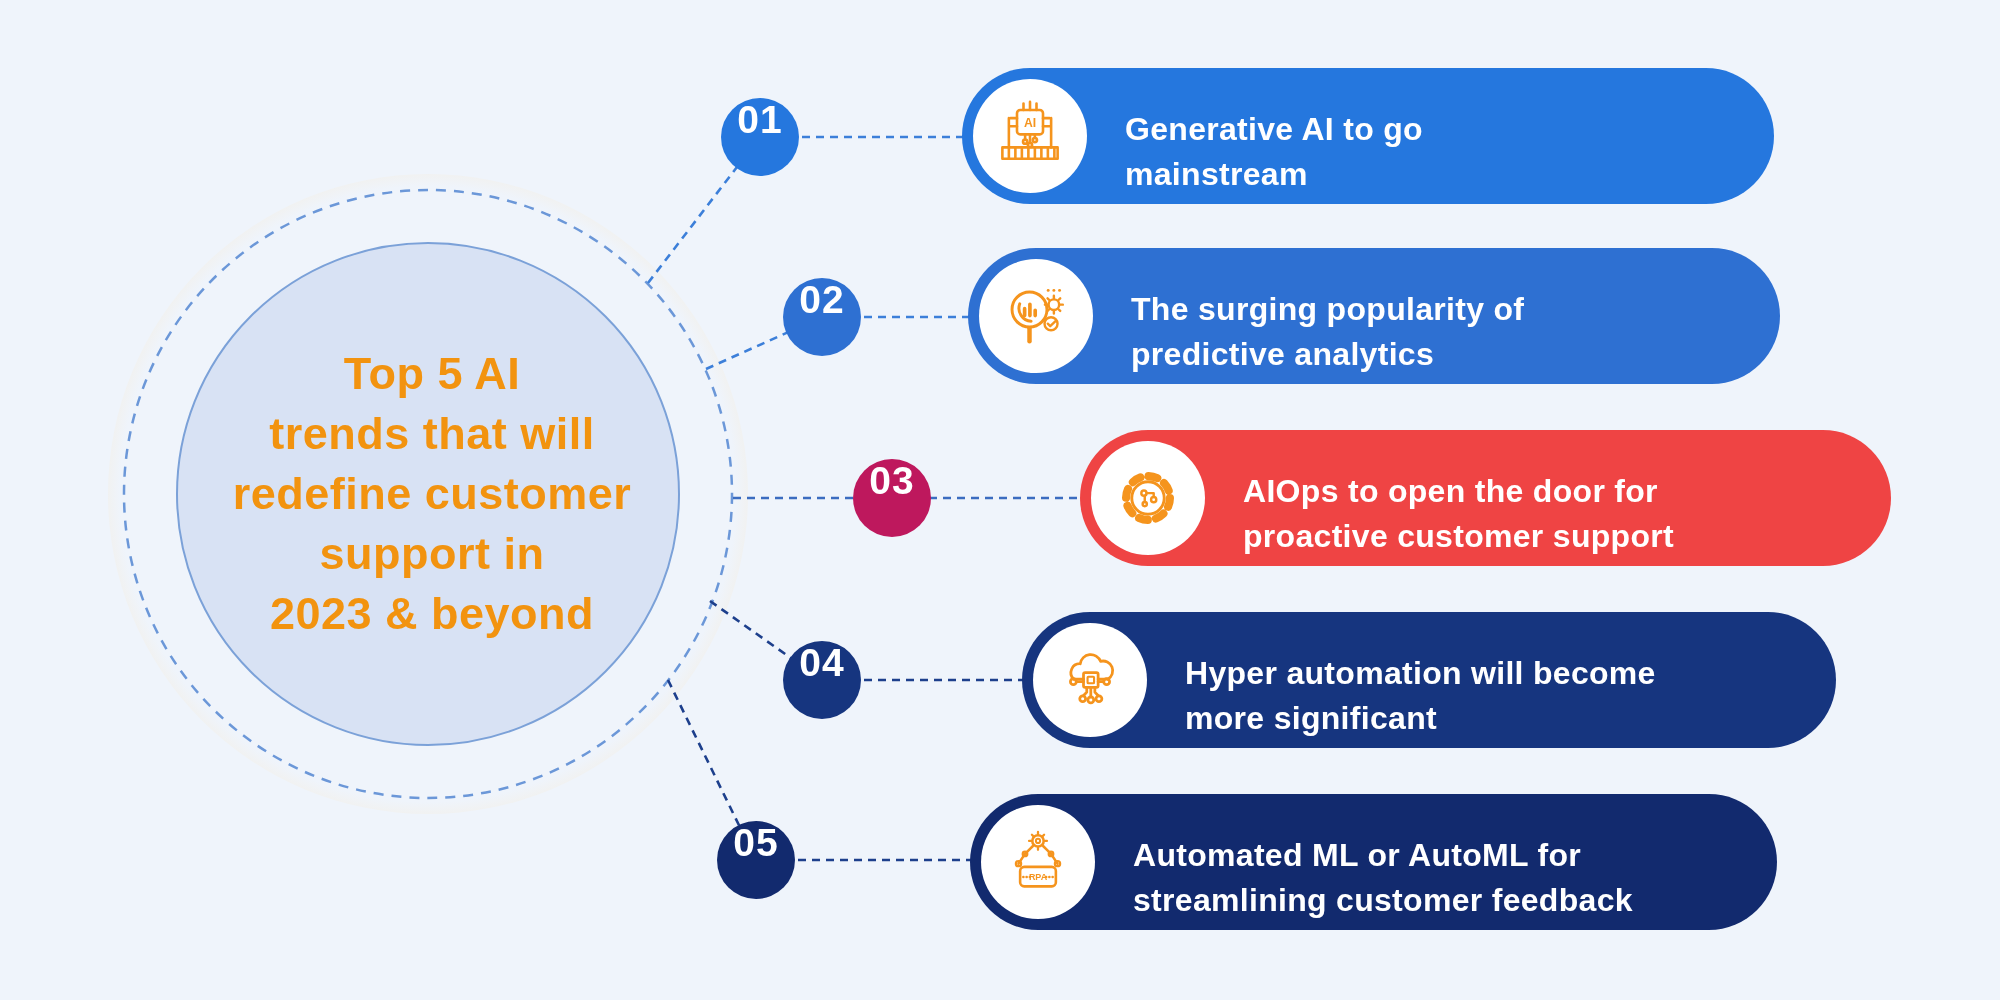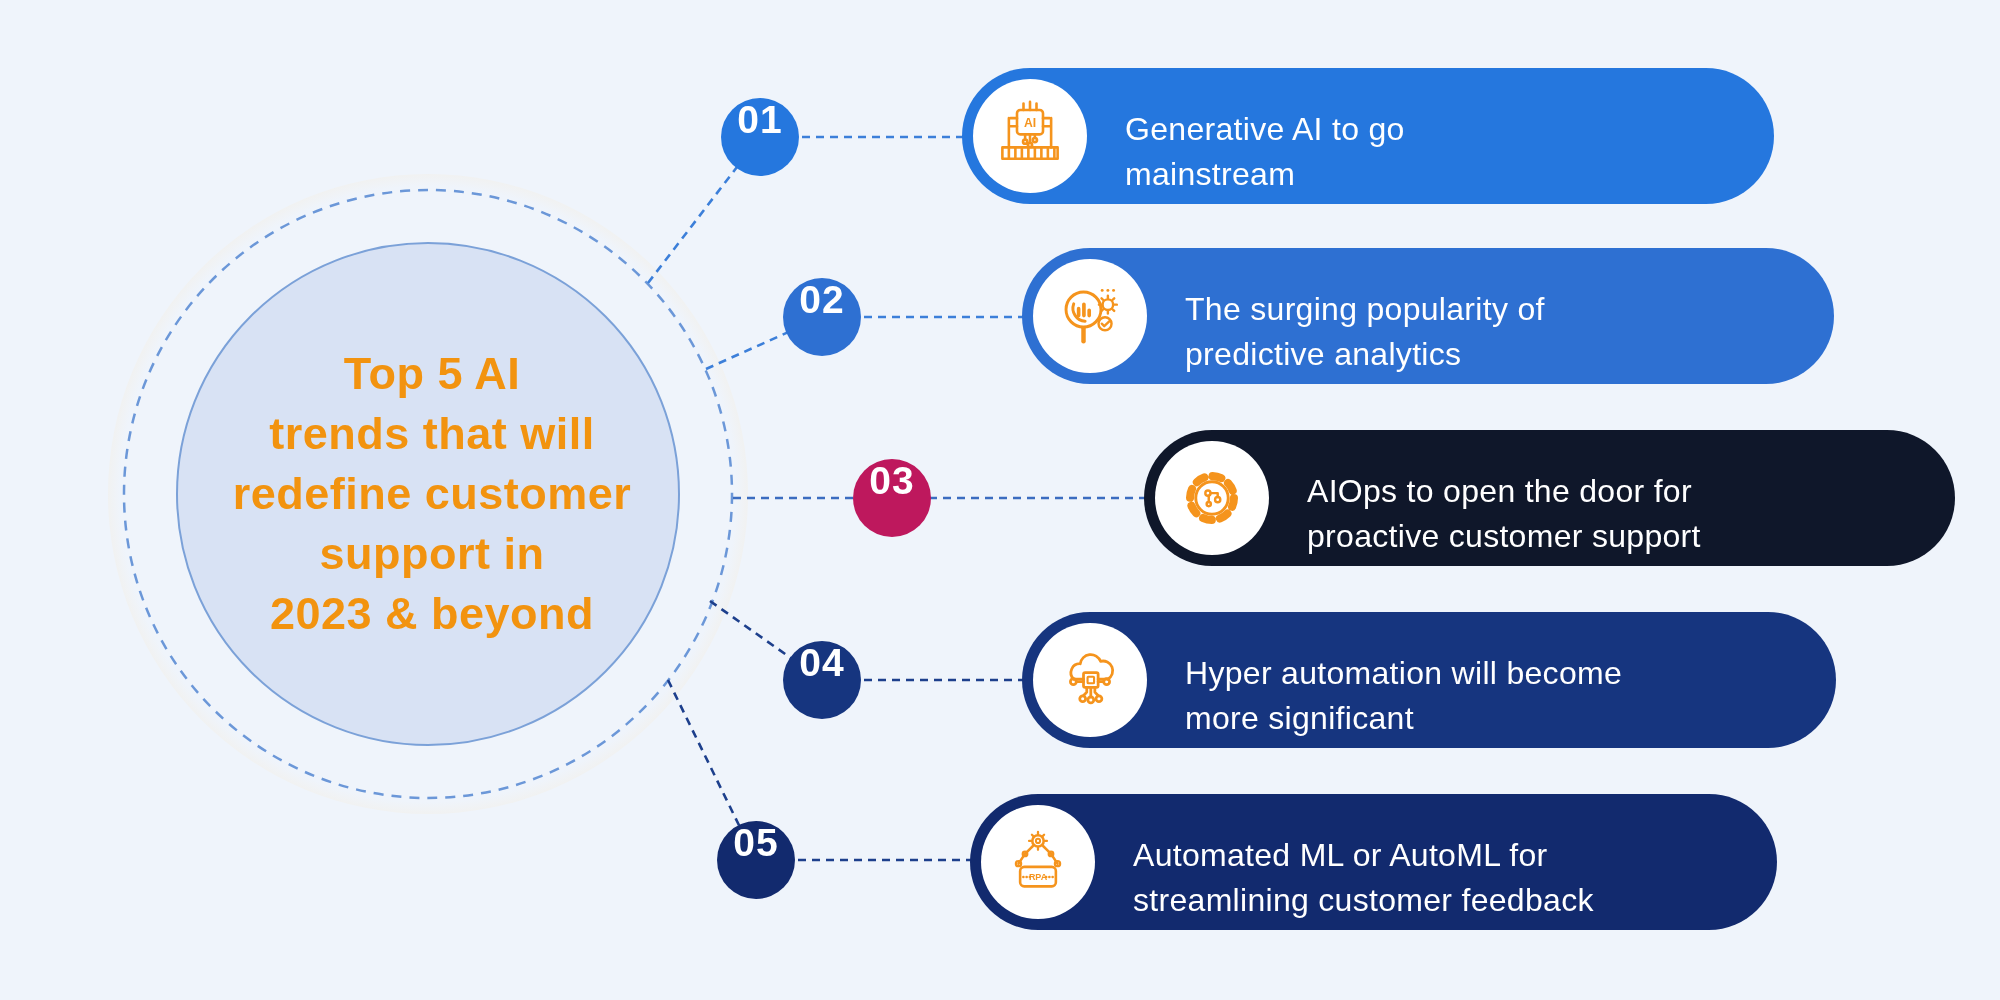--- a/index.html
+++ b/index.html
@@ -48,21 +48,21 @@
   }
   .icon-circle{
     position:absolute;left:11px;top:11px;width:114px;height:114px;
     background:#ffffff;border-radius:50%;
     display:flex;align-items:center;justify-content:center;
   }
   .icon-circle svg{width:78px;height:78px;}
   .card-title{
     position:absolute;left:163px;top:0;height:168px;
     display:flex;flex-direction:column;justify-content:center;
-    font-size:32px;line-height:45px;font-weight:normal;letter-spacing:.3px;
+    font-size:32px;line-height:45px;font-weight:bold;letter-spacing:.3px;
     white-space:nowrap;
   }
   .card-title span{display:block;}
   svg text{font-family:"Liberation Sans","DejaVu Sans",sans-serif;}
 </style>
 </head>
 <body>
 
 <div class="stage">
 
@@ -125,21 +125,21 @@
         </g>
         <text x="48" y="37" text-anchor="middle" font-size="15" font-weight="bold" fill="currentColor">AI</text>
       </svg>
     </div>
     <div class="card-title">
       <span>Generative AI to go</span>
       <span>mainstream</span>
     </div>
   </div>
 
-  <div class="card" style="left: 1022px; top: 248px; width: 812px; background: rgb(46, 112, 210);">
+  <div class="card" style="left: 968px; top: 248px; width: 812px; background: rgb(46, 112, 210);">
     <div class="icon-circle" style="color: rgb(245, 148, 29);">
       <svg viewBox="0 0 96 96">
         <g fill="none" stroke="currentColor" stroke-width="3.6" stroke-linecap="round" stroke-linejoin="round">
           <circle cx="40" cy="40" r="21.5"></circle>
           <path d="M28 33 a16 16 0 0 0 14 21.5"></path>
           <path d="M40 63 V79" stroke-width="5.5"></path>
           <path d="M34 47.5 V39 M40.5 47.5 V33.5 M47 47.5 V41" stroke-width="4.5"></path>
           <circle cx="70" cy="34" r="6.5" stroke-width="3"></circle>
           <path d="M70 23 V26.5 M70 41.5 V45 M59 34 H62.5 M77.5 34 H81 M75.7 28.3 L77.8 26.2 M64.3 28.3 L62.2 26.2 M75.7 39.7 L77.8 41.8 M64.3 39.7 L62.2 41.8" stroke-width="3"></path>
           <circle cx="66.5" cy="57.5" r="8" stroke-width="3"></circle>
@@ -151,21 +151,21 @@
             <circle cx="77" cy="16.5" r="1.8"></circle>
         </g>
       </svg>
     </div>
     <div class="card-title">
       <span>The surging popularity of</span>
       <span>predictive analytics</span>
     </div>
   </div>
 
-  <div class="card" style="left: 1144px; top: 430px; width: 811px; background: #0f172a;">
+  <div class="card" style="left: 1080px; top: 430px; width: 811px; background: #ef4444;">
     <div class="icon-circle" style="color: rgb(245, 148, 29);">
       <svg viewBox="0 0 96 96">
         <g fill="none" stroke="currentColor" stroke-linecap="round" stroke-linejoin="round">
           <circle cx="48" cy="48" r="27" stroke-width="10" stroke-dasharray="11 10.2"></circle>
           <circle cx="48" cy="48" r="20" stroke-width="3.6"></circle>
           <circle cx="43" cy="42" r="3.2" stroke-width="3"></circle>
           <circle cx="55" cy="50" r="3.2" stroke-width="3"></circle>
           <circle cx="44" cy="55.5" r="2.6" stroke-width="3"></circle>
           <path d="M46.2 42 H55 V46.8 M44 52.9 V45.2" stroke-width="3"></path>
         </g>

